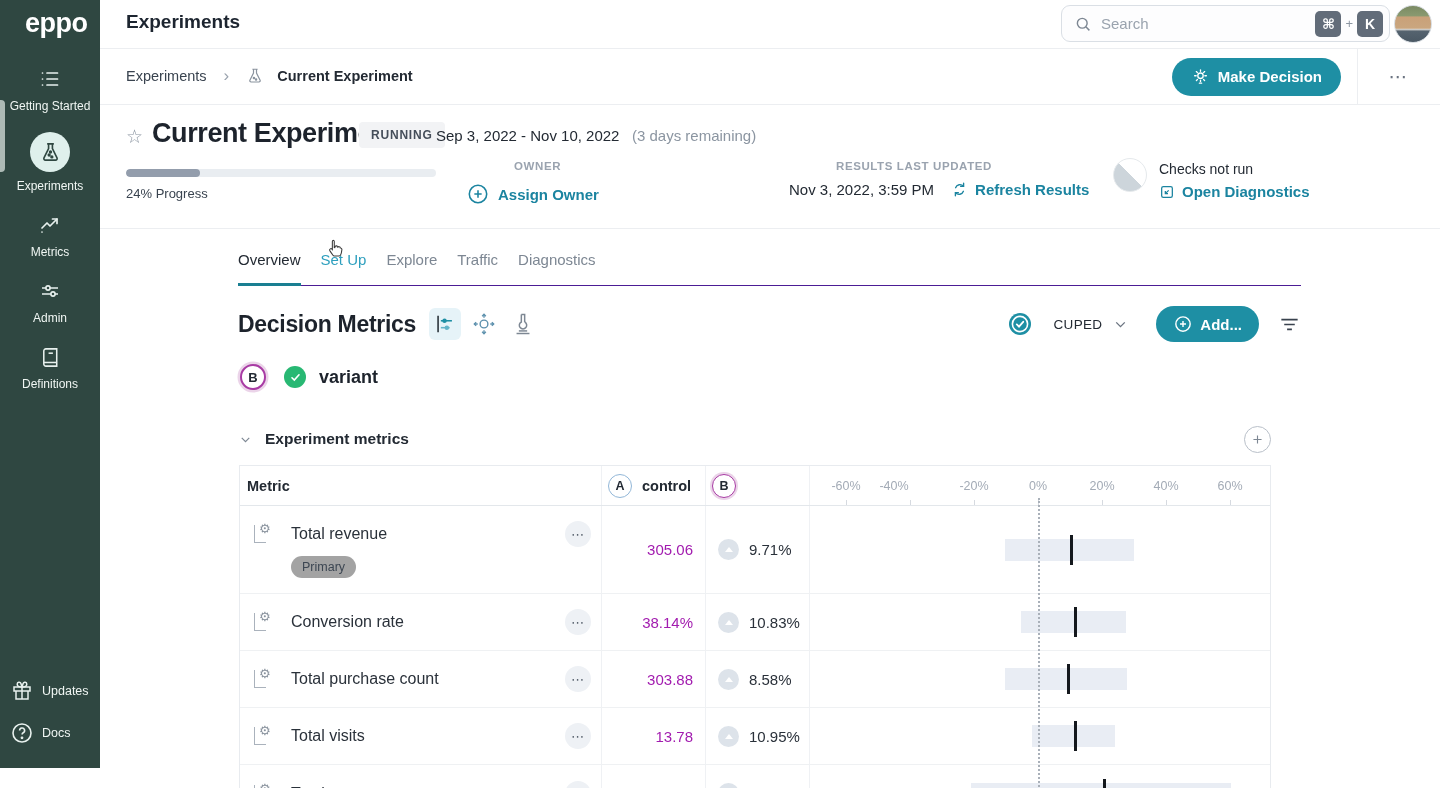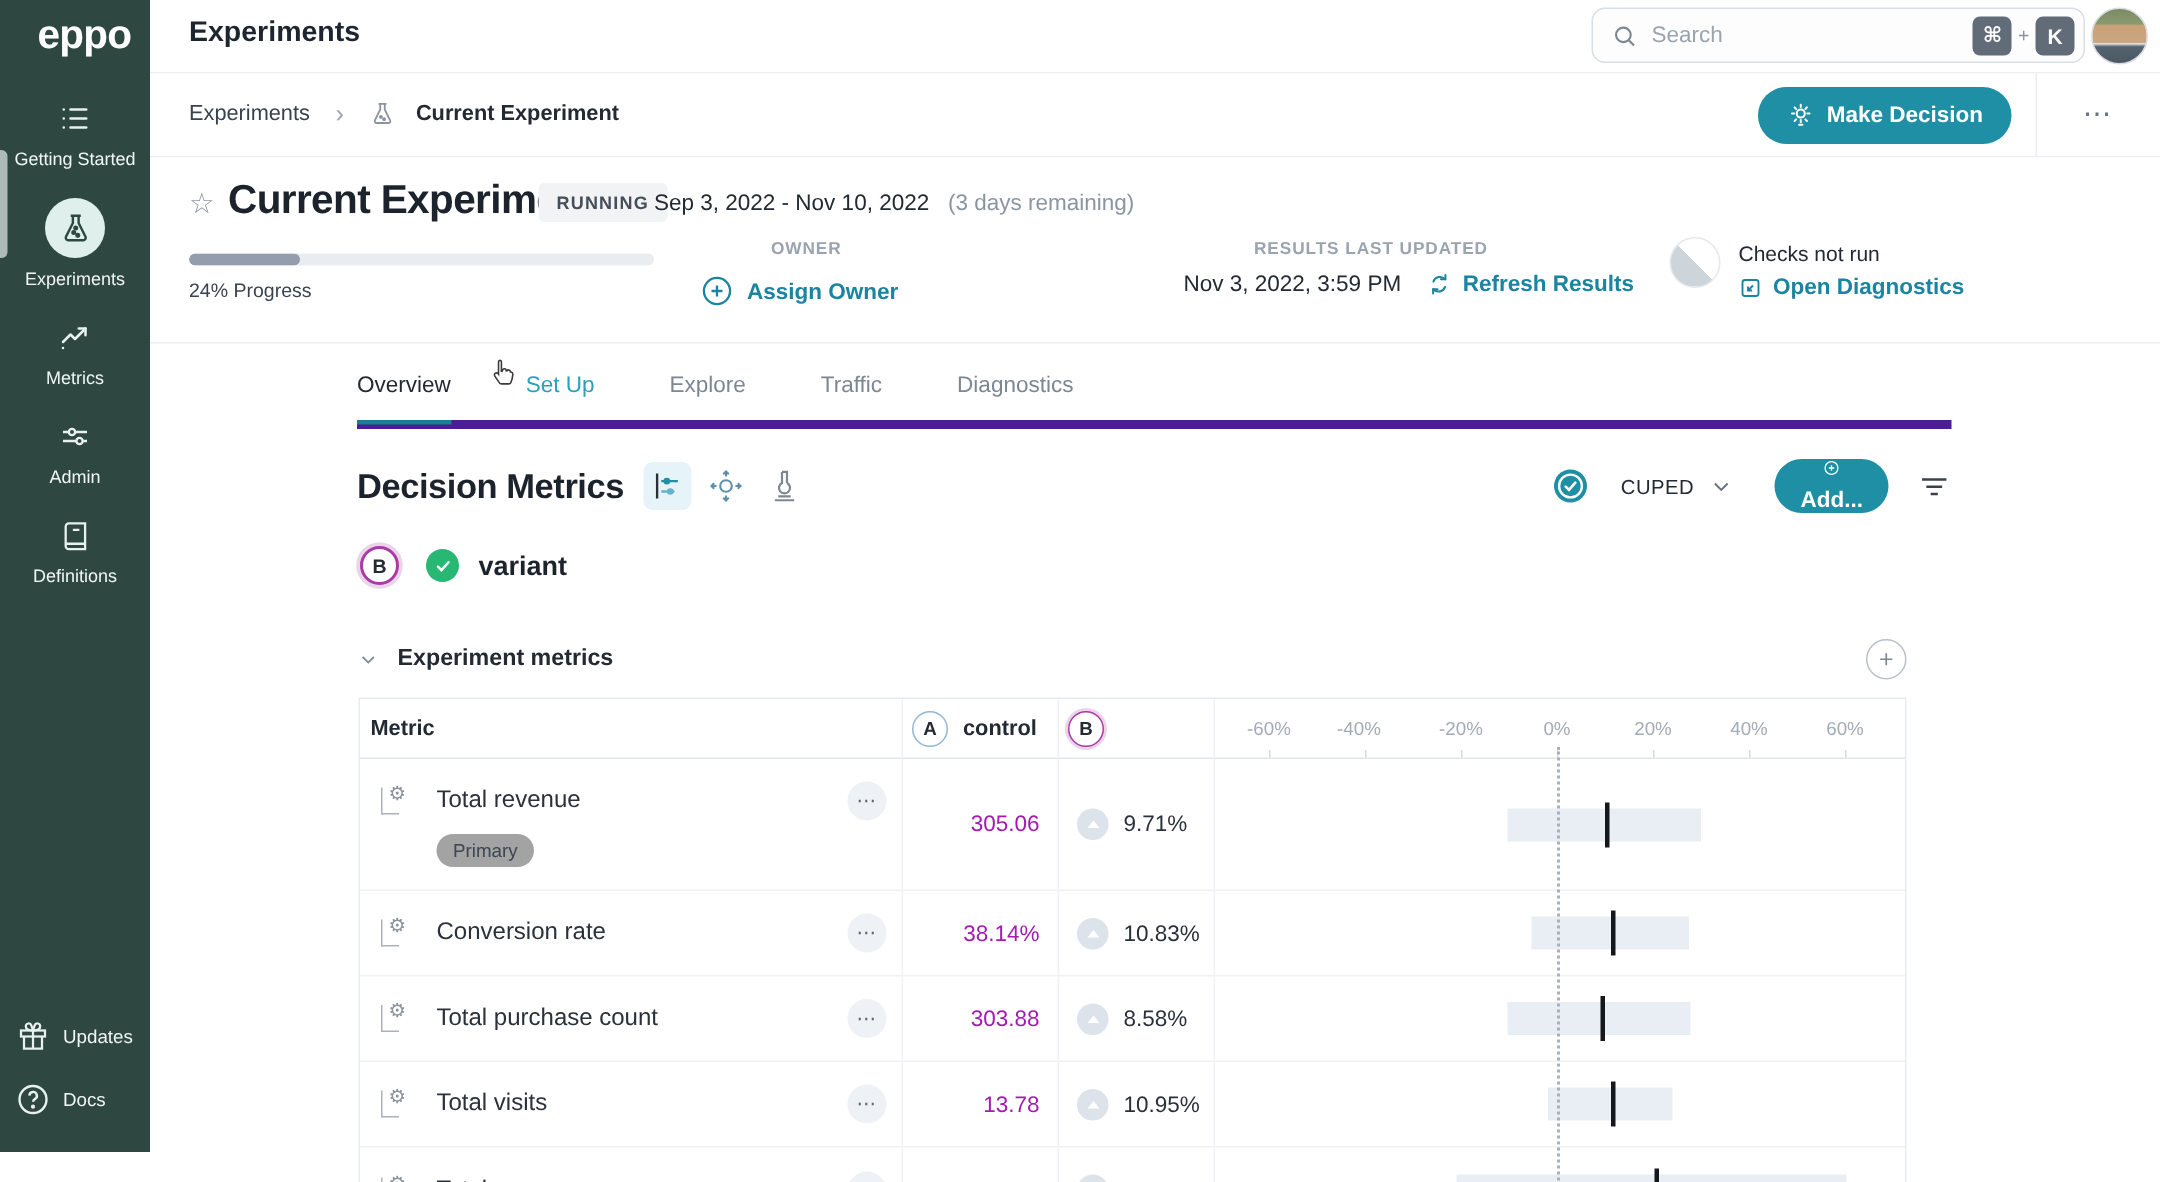--- a/index.html
+++ b/index.html
@@ -60,38 +60,38 @@
   .results-block { position:absolute; left:689px; top:55px; }
   .results-row { margin-top:9px; display:flex; align-items:center; font-size:15px; color:#232a33; }
   .link-teal { color:#1B84A0; font-weight:bold; cursor:pointer; display:flex; align-items:center; gap:7px; }
   .refresh-link { margin-left:17px; }
   .checks-block { position:absolute; left:1013px; top:53px; display:flex; gap:12px; }
   .checks-circle { width:34px; height:34px; border-radius:50%; background:linear-gradient(45deg,#CDD5DB 50%,#fff 50%); border:1px solid #E5E9EC; }
   .checks-text { font-size:14px; color:#232a33; padding-top:3px; }
   .checks-text .link-teal { margin-top:6px; font-size:15px; }
 
   
-  .tabs { position:absolute; left:238px; top:236px; width:1063px; height:50px; border-bottom:6px solid #4c1d95; display:flex; align-items:center;gap:30px; }
+  .tabs { position:absolute; left:238px; top:236px; width:1063px; height:50px; border-bottom:1px solid #4c1d95; display:flex; align-items:center; }
   .tab { font-size:15px; color:#7D8793; margin-right:20px; padding:14px 0 17px; cursor:pointer; position:relative; }
   .tab.active { color:#232a33; font-weight:500; }
   .tab.active::after { content:""; position:absolute; left:0; right:0; bottom:-1px; height:3px; background:#1A7F92; }
   .tab.hover { color:#2D9FBE; }
   .cursor-hand { position:absolute; left:325px; top:238px; width:21px; height:21px; z-index:50; pointer-events:none; }
 
   
   .dm-row { position:absolute; left:238px; top:306px; width:1063px; display:flex; align-items:center; }
   .dm-title { font-size:23px; font-weight:bold; color:#1d232c; letter-spacing:-.3px; }
   .view-icons { display:flex; align-items:center; gap:7px; margin-left:13px; }
   .view-btn { width:32px; height:32px; border-radius:6px; display:flex; align-items:center; justify-content:center; cursor:pointer; }
   .view-btn.selected { background:#E6F3F8; }
   .dm-right { margin-left:auto; display:flex; align-items:center; }
   .cuped-check { width:24px; height:24px; cursor:pointer; }
   .cuped-label { font-size:13.5px; font-weight:500; color:#232a33; margin:0 10px 0 22px; letter-spacing:.3px; }
   .cuped-chevron { cursor:pointer; display:flex; }
-  .btn-add { display:flex; align-items:center; gap:7px; height:36px; padding:0 17px; margin-left:27px; background:#1E8FA4; color:#fff; border:none; border-radius:18px; font-size:15px; font-weight:bold; cursor:pointer; font-family:inherit;flex-direction:column; }
+  .btn-add { display:flex; align-items:center; gap:7px; height:36px; padding:0 17px; margin-left:27px; background:#1E8FA4; color:#fff; border:none; border-radius:18px; font-size:15px; font-weight:bold; cursor:pointer; font-family:inherit; }
   .filter-btn { margin-left:19px; background:none; border:none; cursor:pointer; display:flex; }
 
   
   .variant-row { position:absolute; left:240px; top:364px; display:flex; align-items:center; }
   .badge-b { width:26px; height:26px; border-radius:50%; border:2px solid #A83BA4; box-shadow:0 0 0 2.5px #EBD4E9; background:#fff; color:#232a33; font-size:13px; font-weight:bold; display:flex; align-items:center; justify-content:center; }
   .variant-check { width:22px; height:22px; border-radius:50%; background:#28B873; display:flex; align-items:center; justify-content:center; margin-left:18px; }
   .variant-name { font-size:18px; font-weight:bold; color:#1d232c; margin-left:13px; }
 
   
   .section-row { position:absolute; left:238px; top:424px; width:1033px; height:30px; display:flex; align-items:center; }
@@ -406,21 +406,21 @@
       <div class="th-a">
         <span class="badge-a-sm">A</span>
         <span class="th-control">control</span>
       </div>
       <div class="th-b">
         <span class="badge-b-sm">B</span>
       </div>
       <div class="th-axis" id="axis-header">
           <span class="axis-lbl" style="left: 36px;">-60%</span>
           <span class="axis-tick" style="left: 36px;"></span>
-          <span class="axis-lbl" style="left: 96px;">-40%</span>
+          <span class="axis-lbl" style="left: 84px;">-40%</span>
           <span class="axis-tick" style="left: 100px;"></span>
           <span class="axis-lbl" style="left: 164px;">-20%</span>
           <span class="axis-tick" style="left: 164px;"></span>
           <span class="axis-lbl" style="left: 228px;">0%</span>
           <span class="axis-tick" style="left: 228px;"></span>
           <span class="axis-lbl" style="left: 292px;">20%</span>
           <span class="axis-tick" style="left: 292px;"></span>
           <span class="axis-lbl" style="left: 356px;">40%</span>
           <span class="axis-tick" style="left: 356px;"></span>
           <span class="axis-lbl" style="left: 420px;">60%</span>

